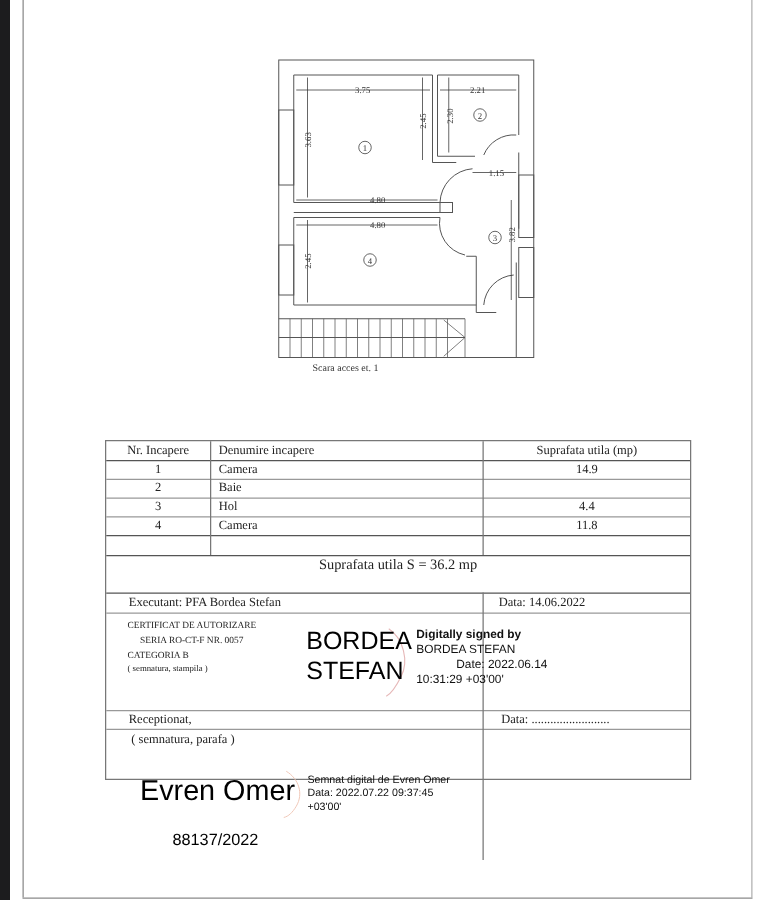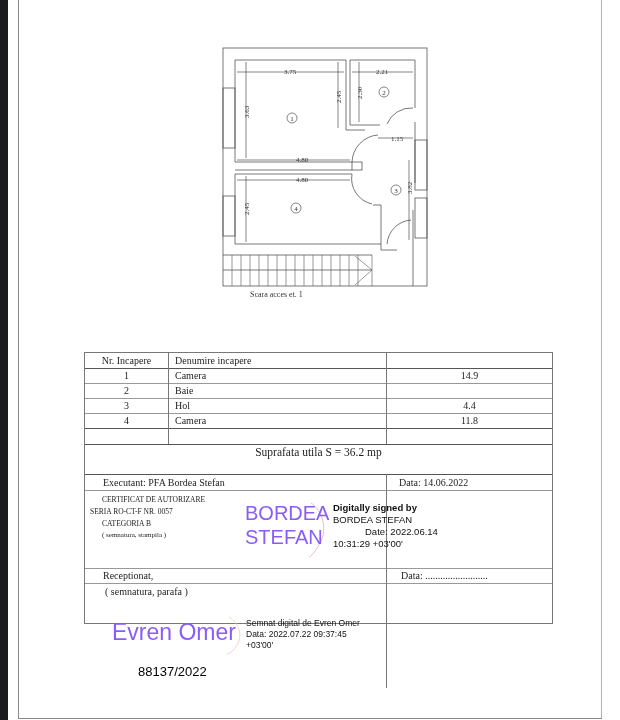--- a/index.html
+++ b/index.html
@@ -17,21 +17,21 @@
     .plan svg text { font-family:"Liberation Serif", serif; }
     .plan-caption { position:absolute; left:250px; top:290px; font-size:8px; color:#333; }
 
     .tbl { position:absolute; left:84px; top:352px; width:469px; border:1px solid #777; box-sizing:border-box; }
     .hl { position:absolute; height:1px; background:#555; }
     .vl { position:absolute; width:1px; background:#777; }
     .cell { position:absolute; font-size:10px; line-height:15px; white-space:nowrap; }
     .center { text-align:center; }
     .totals { position:absolute; font-size:11.5px; line-height:13px; text-align:center; }
     .small { font-size:7.5px; line-height:11px; }
-    .sig-big { position:absolute; font-family:"Liberation Sans", sans-serif; color:#8b5cf6; }
+    .sig-big { position:absolute; font-family:"Liberation Sans", sans-serif; color:#000000; }
     .sig-small { position:absolute; font-family:"Liberation Sans", sans-serif; color:#111; font-size:9.5px; line-height:12px; white-space:nowrap; }
     .regno { position:absolute; font-family:"Liberation Sans", sans-serif; color:#000000; font-size:13px; }
   </style>
 </head>
 <body>
 
 <div class="dark-strip"></div>
 <div class="page-edge-left"></div>
 <div class="page-edge-right"></div>
 <div class="page-edge-bottom"></div>
@@ -144,20 +144,21 @@
   <div class="hl" style="left:0; top:137px; width:467px; background:#999;"></div>
   <div class="hl" style="left:0; top:215px; width:467px; background:#999;"></div>
   <div class="hl" style="left:0; top:230px; width:467px; background:#999;"></div>
 
   <div class="vl" style="left:83px; top:0; height:91px;"></div>
   <div class="vl" style="left:301px; top:0; height:91px;"></div>
   <div class="vl" style="left:301px; top:121px; height:214px;"></div>
 
   <div class="cell center" style="left:0; top:0; width:83px;">Nr. Incapere</div>
   <div class="cell" style="left:90px; top:0;">Denumire incapere</div>
+  <div class="cell center" style="left:302px; top:0; width:165px;">Suprafata utila (mp)</div>
 
   <div class="cell center" style="left:0; top:15px; width:83px;">1</div>
   <div class="cell" style="left:90px; top:15px;">Camera</div>
   <div class="cell center" style="left:302px; top:15px; width:165px;">14.9</div>
 
   <div class="cell center" style="left:0; top:30px; width:83px;">2</div>
   <div class="cell" style="left:90px; top:30px;">Baie</div>
 
   <div class="cell center" style="left:0; top:45px; width:83px;">3</div>
   <div class="cell" style="left:90px; top:45px;">Hol</div>
@@ -166,21 +167,21 @@
   <div class="cell center" style="left:0; top:60px; width:83px;">4</div>
   <div class="cell" style="left:90px; top:60px;">Camera</div>
   <div class="cell center" style="left:302px; top:60px; width:165px;">11.8</div>
 
   <div class="totals" style="left:0; top:93px; width:467px;">Suprafata utila S = 36.2 mp</div>
 
   <div class="cell" style="left:18px; top:122px;">Executant: PFA Bordea Stefan</div>
   <div class="cell" style="left:314px; top:122px;">Data: 14.06.2022</div>
 
   <div class="cell small" style="left:17px; top:141px;">CERTIFICAT DE AUTORIZARE</div>
-  <div class="cell small" style="left:5px; top:153px;">SERIA RO-CT-F NR. 0057</div>
+  <div class="cell small" style="left:27px; top:153px;">SERIA RO-CT-F NR. 0057</div>
   <div class="cell small" style="left:17px; top:165px;">CATEGORIA B</div>
   <div class="cell small" style="left:17px; top:177px; font-size:7px;">( semnatura, stampila )</div>
 
   <div>
     <svg style="position:absolute; left:222px; top:148px;" width="30" height="58" viewBox="0 0 30 58">
       <path d="M 4 2 C 16 10, 20 28, 14 40 C 10 48, 6 54, 2 56" stroke="#e6b8b8" stroke-width="0.9" fill="none"></path>
     </svg>
     <div class="sig-big" style="left:160px; top:148px; font-size:20px; line-height:24px;">BORDEA</div>
     <div class="sig-big" style="left:160px; top:172px; font-size:20px; line-height:24px;">STEFAN</div>
     <div class="sig-small" style="left:248px; top:149px;font-weight:bold;">Digitally signed by</div>

